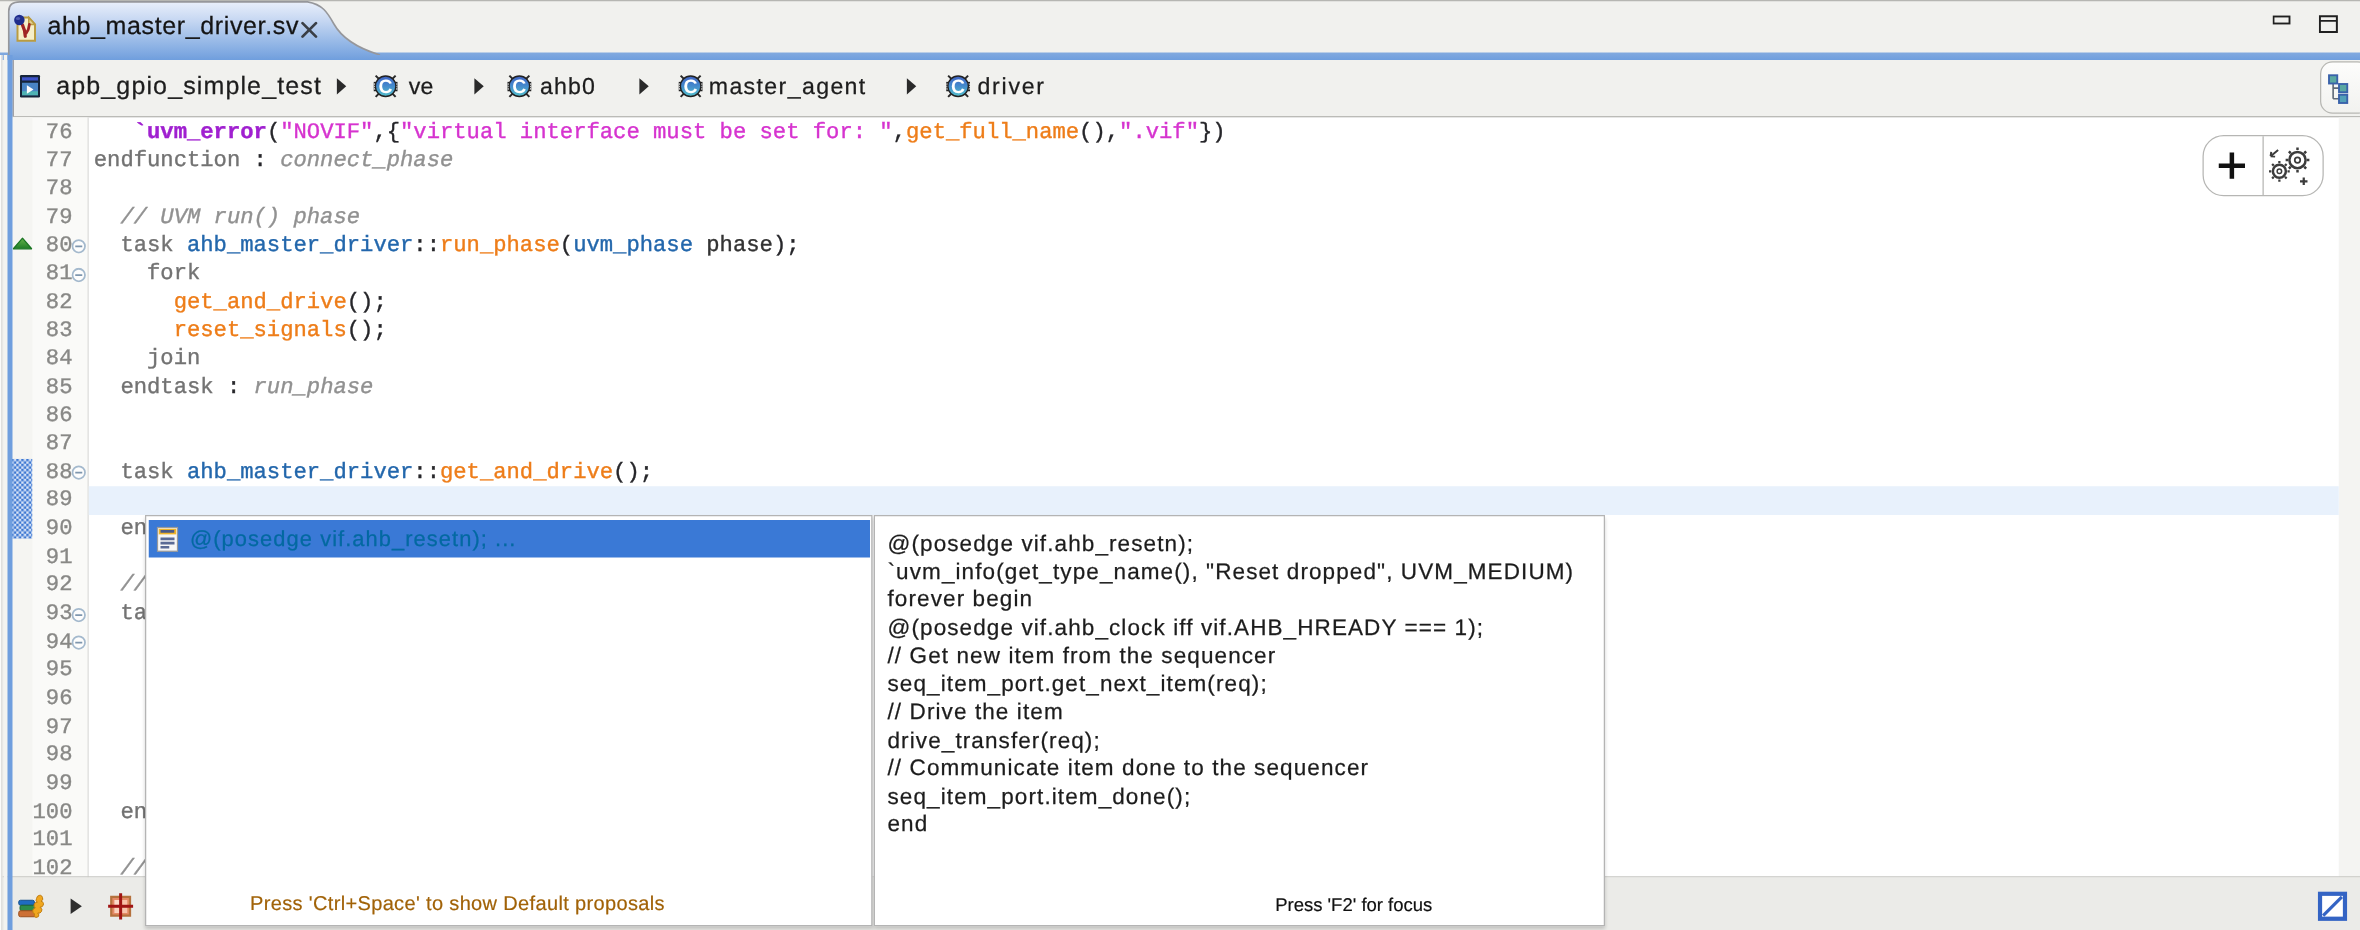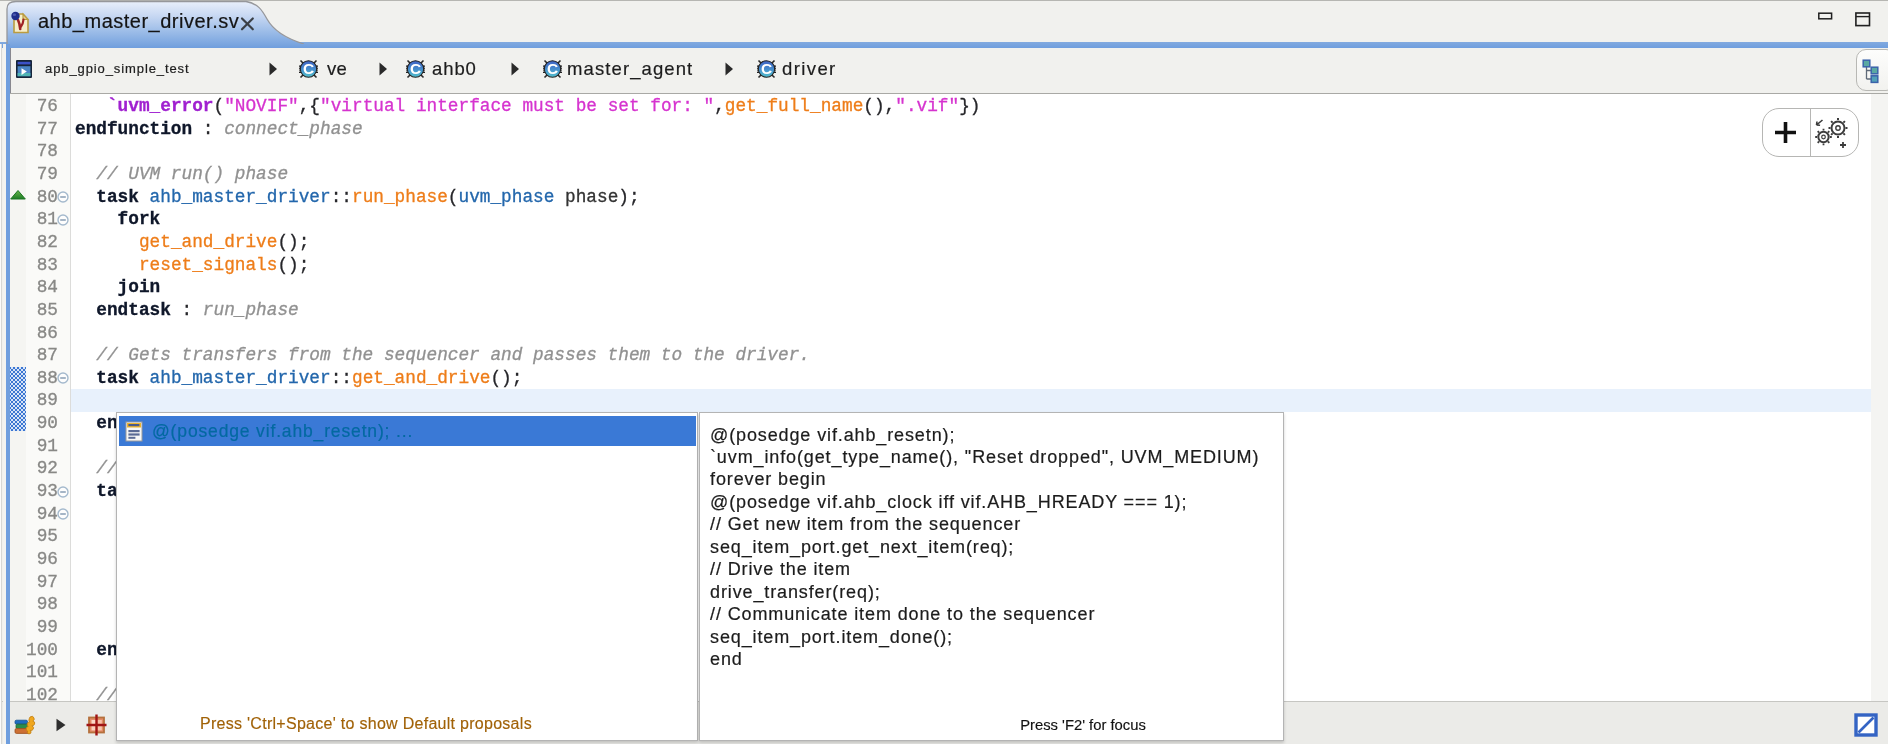--- a/index.html
+++ b/index.html
@@ -1,19 +1,19 @@
 <!DOCTYPE html>
 <html><head><meta charset="utf-8"><style>
 * { margin:0; padding:0; box-sizing:border-box; }
 html,body { width:1888px; height:744px; overflow:hidden; }
 body { position:relative; background:#f1f1ee; font-family:"Liberation Sans",sans-serif; }
 .abs { position:absolute; }
 .code { position:absolute; left:75px; white-space:pre; font-family:"Liberation Mono",monospace; font-size:17.75px; line-height:22.65px; height:22.65px; color:#333; -webkit-text-stroke:0.3px; }
 .num { position:absolute; left:10px; width:48px; text-align:right; white-space:pre; font-family:"Liberation Mono",monospace; font-size:17.75px; line-height:22.65px; height:22.65px; color:#888886; -webkit-text-stroke:0.3px; }
-.k {color:#0f172a;font-weight:bold}
+.k {color:#737373;font-weight:normal}
 .c {color:#2367ac;font-weight:normal}
 .f {color:#ee7d19}
 .m {color:#a020d0;font-weight:bold}
 .s {color:#d633cf}
 .g {color:#919191;font-style:italic}
 .p {color:#26262a}
 .i {color:#333}
 </style></head><body>
 <div class="abs" style="left:0;top:0;width:1888px;height:1px;background:#b6b6b2"></div>
 <div class="abs" style="left:0;top:42px;width:1888px;height:6px;background:linear-gradient(180deg,#82aadf,#6f9ede)"></div>
@@ -51,21 +51,21 @@
 <div class="abs" style="left:0;top:48px;width:1888px;height:45px;background:#f1f1ee"></div>
 <div class="abs" style="left:10px;top:93px;width:1878px;height:1px;background:#a9a9a5"></div>
 <div class="abs" style="left:10px;top:48px;width:1px;height:45px;background:#88888f"></div>
 <svg class="abs" style="left:15px;top:59px" width="18" height="20" viewBox="0 0 18 20">
 <rect x="1" y="1" width="16" height="18" fill="#16253a" rx="1"></rect>
 <rect x="2.6" y="2.8" width="12.8" height="2.6" fill="#3c52c8"></rect>
 <rect x="2.6" y="7.2" width="12.8" height="10" fill="#4984c4"></rect>
 <path d="M2.6 14 L15.4 14 L15.4 17.2 L2.6 17.2 Z" fill="#4fb3b4"></path>
 <path d="M6.5 9.2 L11.8 12.6 L6.5 16 Z" fill="#fff"></path>
 </svg>
-<div class="abs" style="left:45px;top:58px;font-size:13px;letter-spacing:0.9px;line-height:22px;color:#1d1d1d;-webkit-text-stroke:0.2px">apb_gpio_simple_test</div>
+<div class="abs" style="left:45px;top:58px;font-size:20px;letter-spacing:0.9px;line-height:22px;color:#1d1d1d;-webkit-text-stroke:0.2px">apb_gpio_simple_test</div>
 <svg class="abs" style="left:268px;top:62px" width="10" height="14" viewBox="0 0 10 14">
 <path d="M1.5 0.5 L9 7 L1.5 13.5 Z" fill="#2a2a2a"></path>
   </svg>
 <svg class="abs" style="left:298px;top:58px" width="21" height="22" viewBox="0 0 21 22">
 <defs>
       <linearGradient id="ball298" x1="0" y1="0" x2="0" y2="1">
 <stop offset="0" stop-color="#4063c4"></stop>
         <stop offset="0.45" stop-color="#4487cc"></stop>
         <stop offset="1" stop-color="#52c0cc"></stop>
       </linearGradient>
@@ -216,21 +216,21 @@
   </svg>
 <div class="code" style="top:95.00px"><span>   </span><span class="m">`uvm_error</span><span class="p">(</span><span class="s">"NOVIF"</span><span class="p">,{</span><span class="s">"virtual interface must be set for: "</span><span class="p">,</span><span class="f">get_full_name</span><span class="p">(),</span><span class="s">".vif"</span><span class="p">})</span></div>
 <div class="code" style="top:117.65px"><span class="k">endfunction</span><span class="p"> : </span><span class="g">connect_phase</span></div>
 <div class="code" style="top:162.95px"><span>  </span><span class="g">// UVM run() phase</span></div>
 <div class="code" style="top:185.60px"><span>  </span><span class="k">task</span><span> </span><span class="c">ahb_master_driver</span><span class="p">::</span><span class="f">run_phase</span><span class="p">(</span><span class="c">uvm_phase</span><span class="i"> phase</span><span class="p">);</span></div>
 <div class="code" style="top:208.25px"><span>    </span><span class="k">fork</span></div>
 <div class="code" style="top:230.90px"><span>      </span><span class="f">get_and_drive</span><span class="p">();</span></div>
 <div class="code" style="top:253.55px"><span>      </span><span class="f">reset_signals</span><span class="p">();</span></div>
 <div class="code" style="top:276.20px"><span>    </span><span class="k">join</span></div>
 <div class="code" style="top:298.85px"><span>  </span><span class="k">endtask</span><span class="p"> : </span><span class="g">run_phase</span></div>
-<div class="code" style="top:344.15px"><span>  </span><span class="g">// Gets transfers from the sequencer and passes them to the driver.</span></div>
+<div class="code" style="top:344.15px"><span>  </span></div>
 <div class="code" style="top:366.80px"><span>  </span><span class="k">task</span><span> </span><span class="c">ahb_master_driver</span><span class="p">::</span><span class="f">get_and_drive</span><span class="p">();</span></div>
 <div class="code" style="top:412.10px"><span>  </span><span class="k">endtask</span></div>
 <div class="code" style="top:457.40px"><span>  </span><span class="g">//</span></div>
 <div class="code" style="top:480.05px"><span>  </span><span class="k">task</span></div>
 <div class="code" style="top:638.60px"><span>  </span><span class="k">endtask</span></div>
 <div class="code" style="top:683.90px"><span>  </span><span class="g">//</span></div>
 <div class="abs" style="left:1762px;top:108px;width:97px;height:49px;background:#fff;border:1.5px solid #b6b6b4;border-radius:17px"></div>
 <div class="abs" style="left:1810px;top:109px;width:1px;height:47px;background:#b6b6b4"></div>
 <svg class="abs" style="left:1774px;top:121px" width="23" height="23" viewBox="0 0 23 23">
 <path d="M11.5 1 V22 M1 11.5 H22" stroke="#111" stroke-width="3.6"></path>

